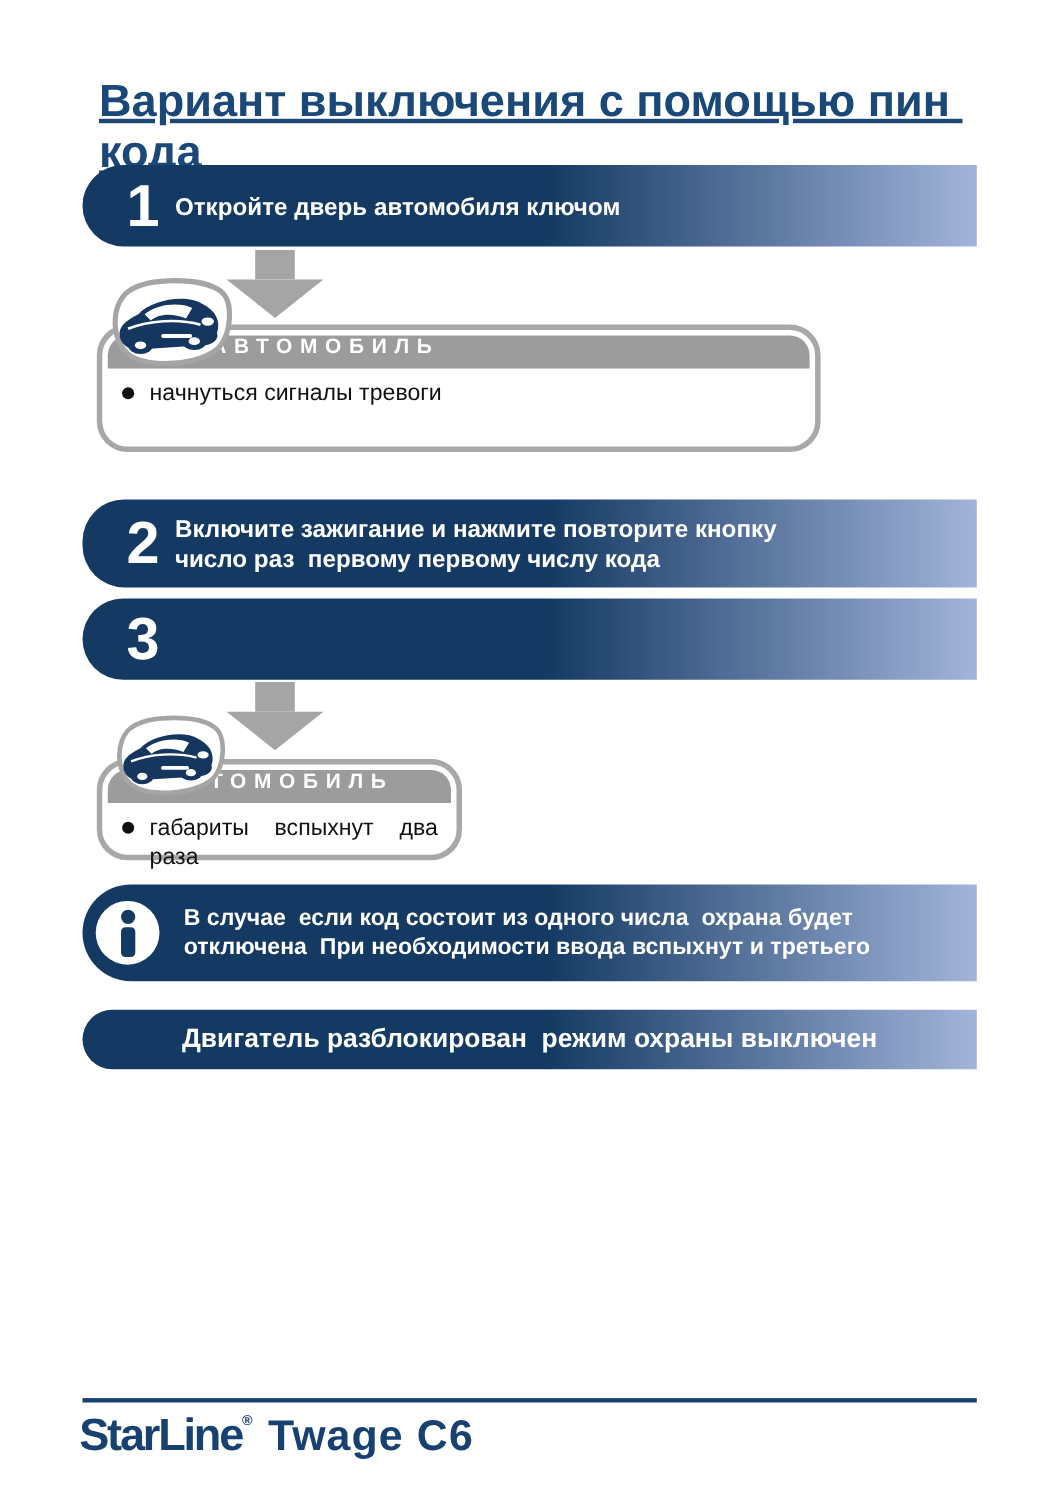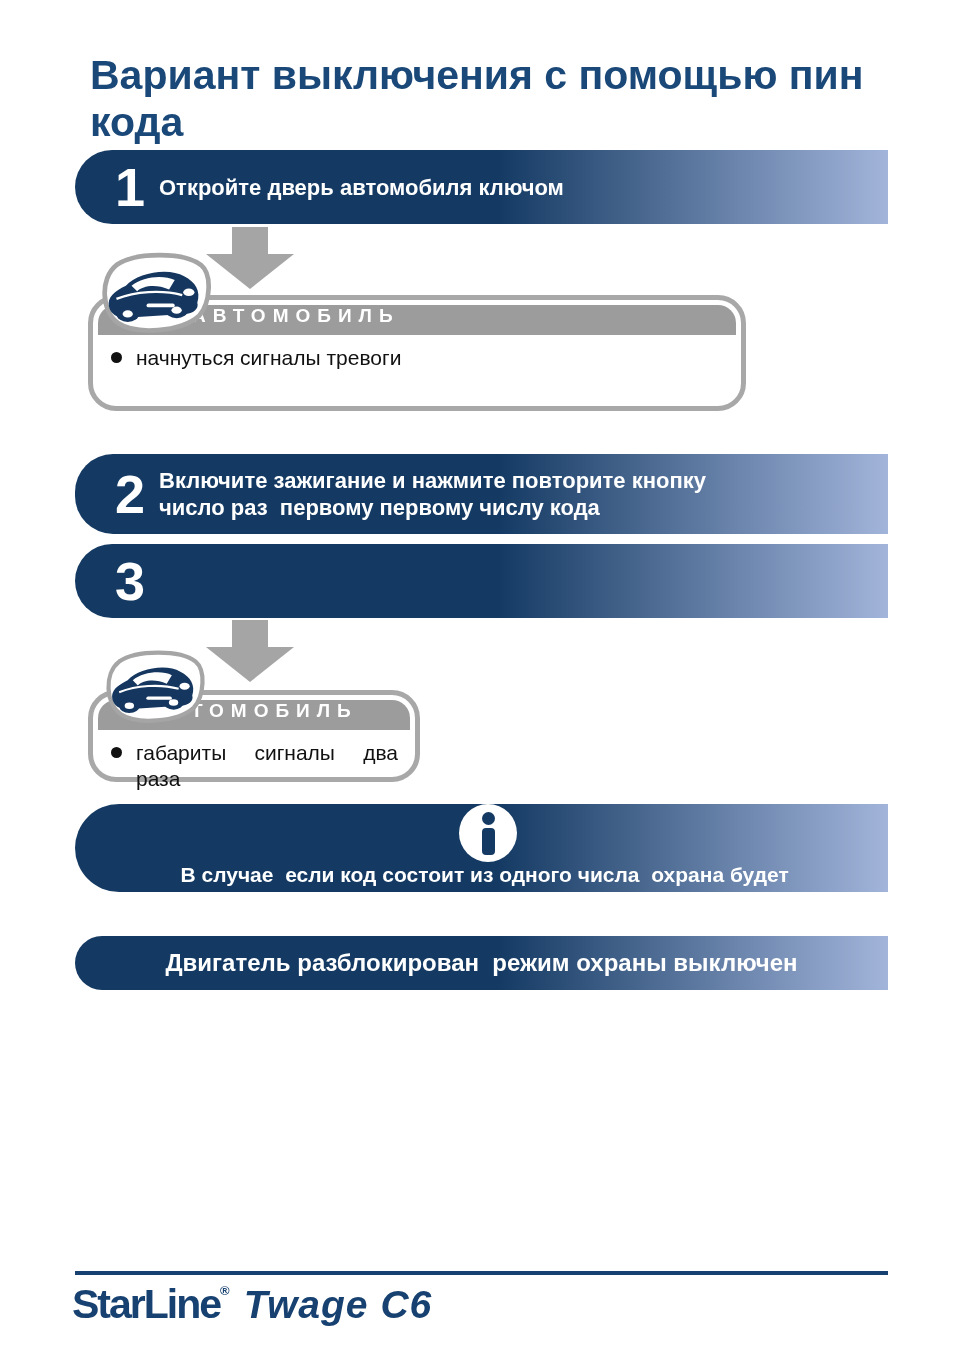--- a/index.html
+++ b/index.html
@@ -1,22 +1,22 @@
 <!DOCTYPE html>
 <html><head>
 <meta charset="utf-8">
 <style>
   html,body{margin:0;padding:0;background:#fff;}
   #page{position:relative;width:954px;height:1351px;background:#fff;overflow:hidden;
         font-family:"Liberation Sans", sans-serif;}
   .t{white-space:pre-wrap;}
 
   
-  .page-title{position:absolute;left:90px;top:52px;width:820px;
-    font-size:41px;font-weight:bold;color:#1a4878;letter-spacing:0px;}
+  .page-title{position:absolute;left:90px;top:68px;width:820px;
+    font-size:41px;font-weight:bold;color:#1a4878;letter-spacing:0px;text-decoration:underline;}
 
   
   .bar{position:absolute;left:75px;width:813px;
     background:linear-gradient(90deg,#143a63 0%,#143a63 52%,#a2b4da 100%);
     display:flex;align-items:center;}
   .step-bar{border-radius:38px 0 0 38px;}
   .step-num{width:58px;margin-left:26px;font-size:54px;font-weight:bold;color:#fff;
     text-align:center;flex:0 0 auto;line-height:1;}
   .step-text{color:#fff;font-weight:bold;font-size:22px;line-height:27px;}
 
@@ -38,29 +38,29 @@
 
   
   .info-bar{border-radius:44px 0 0 44px;}
   .info-icon{width:58px;height:58px;border-radius:50%;background:#fff;margin-left:12px;
     flex:0 0 auto;position:relative;}
   .info-icon .i-dot{position:absolute;left:23px;top:8px;width:13px;height:13px;border-radius:50%;background:#143a63;}
   .info-icon .i-stem{position:absolute;left:23px;top:24px;width:13px;height:27px;border-radius:4px;background:#143a63;}
   .info-text{color:#fff;font-weight:bold;font-size:21px;line-height:26px;margin-left:22px;}
 
   
-  .result-bar{border-radius:28px 0 0 28px;justify-content:center;margin-top:18px;}
+  .result-bar{border-radius:28px 0 0 28px;justify-content:center;}
   .result-text{color:#fff;font-weight:bold;font-size:24px;}
 
   
   .footer-rule{position:absolute;left:75px;top:1271px;width:813px;height:4px;background:#174170;}
   .footer-logo{position:absolute;left:72px;top:1281px;color:#174170;white-space:nowrap;}
   .brand{font-size:41px;font-weight:bold;letter-spacing:-2px;}
   .reg{font-size:13px;font-weight:bold;vertical-align:top;position:relative;top:2px;}
-  .model{font-size:39px;font-weight:bold;font-style:italic;margin-left:14px;letter-spacing:1px;}
+  .model{font-size:39px;font-weight:bold;margin-left:14px;letter-spacing:1px;}
 </style>
 </head>
 <body>
 
 <div id="page">
 
   <div class="page-title t">Вариант выключения с помощью пин кода</div>
 
   <div class="bar step-bar" style="top:150px;height:74px;">
     <div class="step-num">1</div>
@@ -113,38 +113,38 @@
     <rect x="28" y="0" width="36" height="27" fill="#a5a5a5"></rect>
     <polygon points="2,27 90,27 46,62" fill="#a5a5a5"></polygon>
   </svg>
 
   <div class="car-box" style="left:88px;top:690px;width:332px;height:92px;">
     <div class="car-box-header">
       <span class="hdr t">АВТОМОБИЛЬ</span>
     </div>
     <div class="car-bullet">
       <span class="dot"></span>
-      <span class="bullet-text justify t" style="width:262px;">габариты сигналы два раза</span>
+      <span class="bullet-text justify t" style="width:262px;">габариты вспыхнут два раза</span>
     </div>
   </div>
 
   <svg class="car-icon" style="left:98px;top:648px;width:112px;height:85px;" viewBox="0 0 130 100">
     <path d="M24,16 C44,2 96,2 114,16 C126,26 124,56 112,70 C92,88 44,90 26,78 C8,66 6,30 24,16 Z" fill="#ffffff" stroke="#a5a5a5" stroke-width="5"></path>
     <path d="M16,60 C14,50 22,44 34,38 C46,24 80,18 96,28 C108,34 114,44 110,56 C112,62 106,68 96,68 L34,72 C24,72 18,68 16,60 Z" fill="#14365f"></path>
     <path d="M40,38 C52,28 74,26 86,32 L80,42 C66,36 52,38 46,44 Z" fill="#ffffff"></path>
     <path d="M24,52 C44,44 72,42 94,48" stroke="#ffffff" stroke-width="2.5" fill="none"></path>
     <ellipse cx="36" cy="68" rx="12" ry="8.5" fill="#14365f"></ellipse>
     <ellipse cx="36" cy="68" rx="5.5" ry="3.8" fill="#ffffff"></ellipse>
     <ellipse cx="88" cy="64" rx="12" ry="8.5" fill="#14365f"></ellipse>
     <ellipse cx="88" cy="64" rx="5.5" ry="3.8" fill="#ffffff"></ellipse>
     <ellipse cx="101" cy="45" rx="6" ry="4" fill="#ffffff"></ellipse>
     <rect x="56" y="57" width="30" height="4" rx="2" fill="#ffffff"></rect>
   </svg>
 
-  <div class="bar info-bar" style="top:804px;height:88px;flex-direction:column;">
+  <div class="bar info-bar" style="top:804px;height:88px;">
     <div class="info-icon">
       <div class="i-dot"></div>
       <div class="i-stem"></div>
     </div>
     <div class="info-text">
       <span class="t" style="display:block;">В случае  если код состоит из одного числа  охрана будет</span>
       <span class="t" style="display:block;">отключена  При необходимости ввода вспыхнут и третьего</span>
     </div>
   </div>
 

